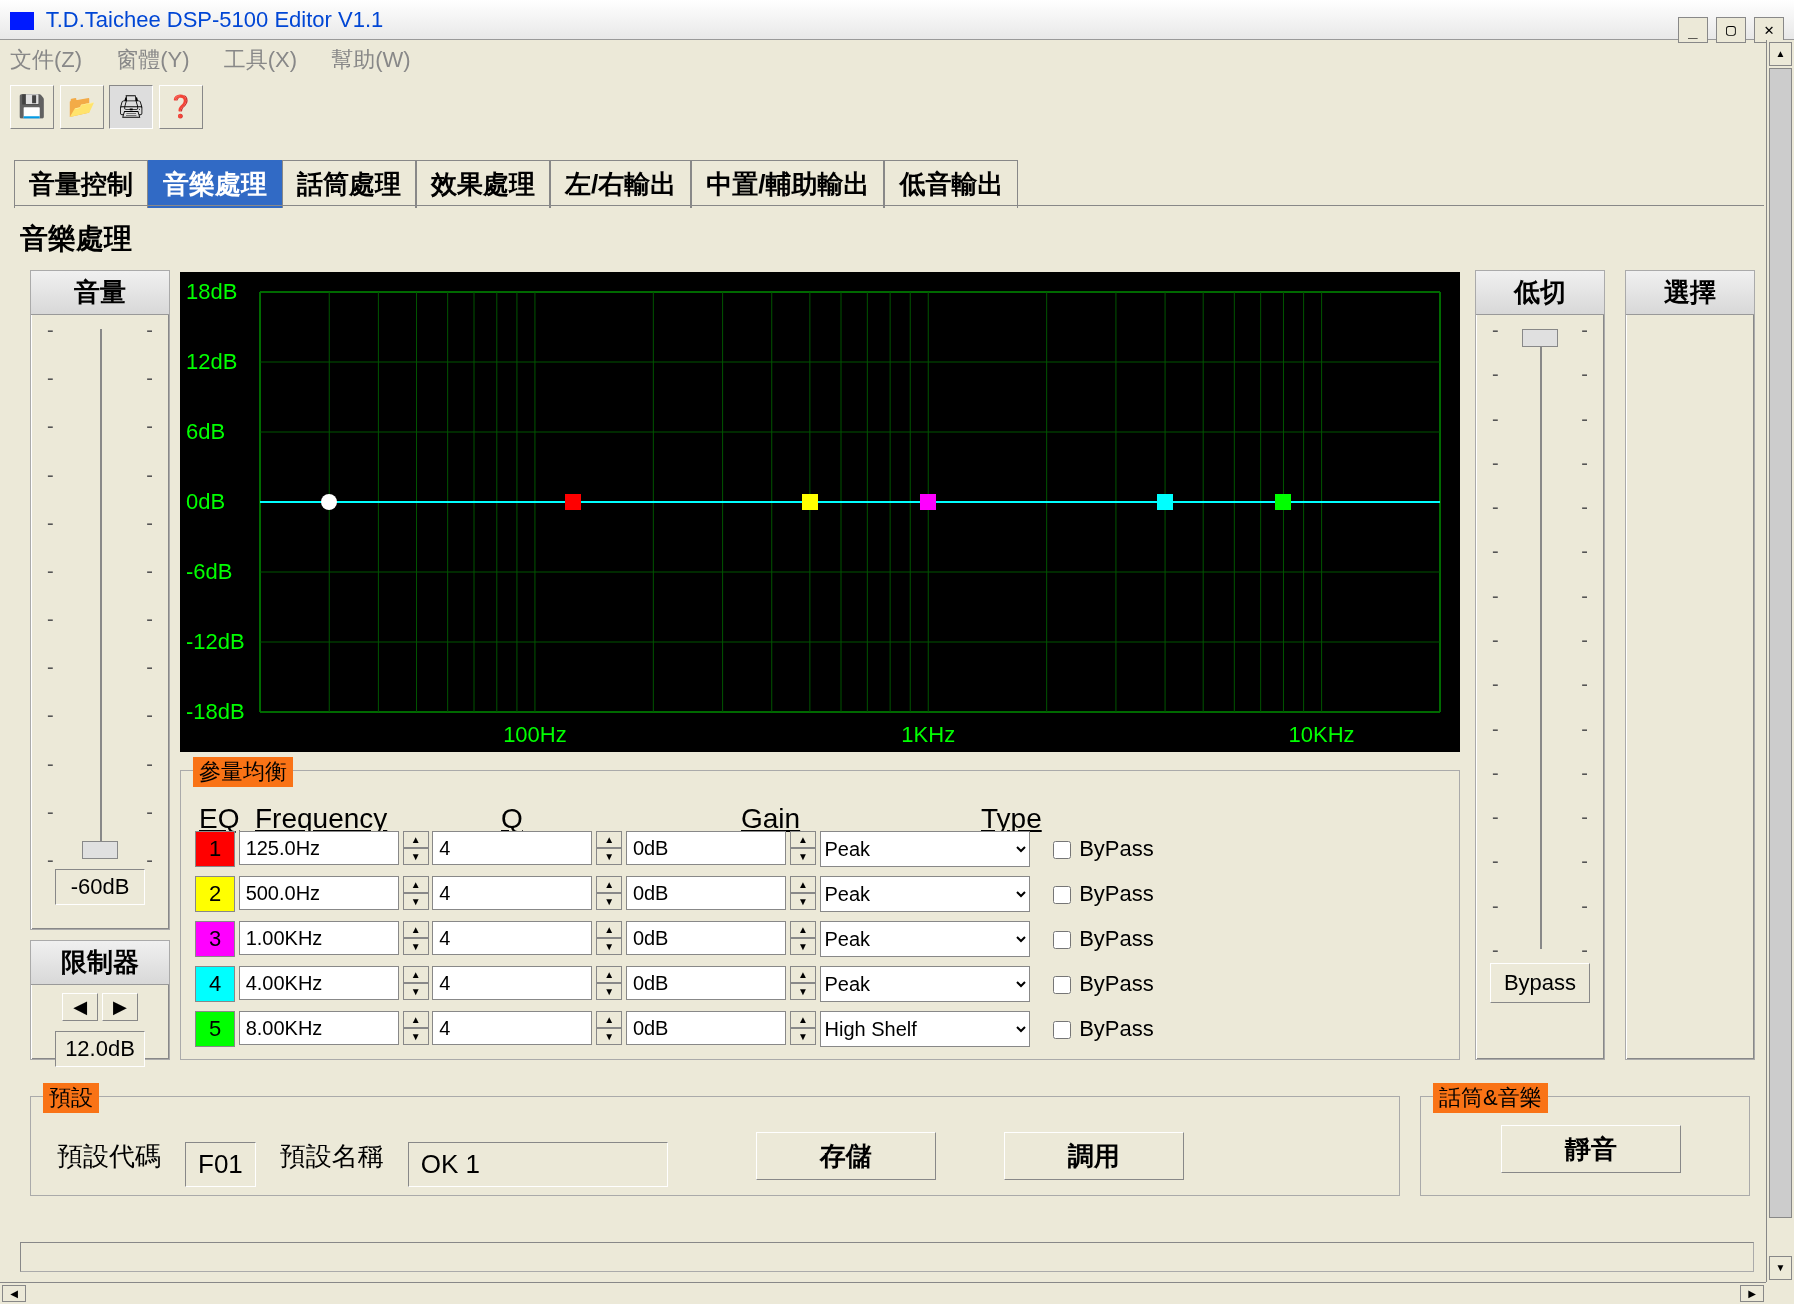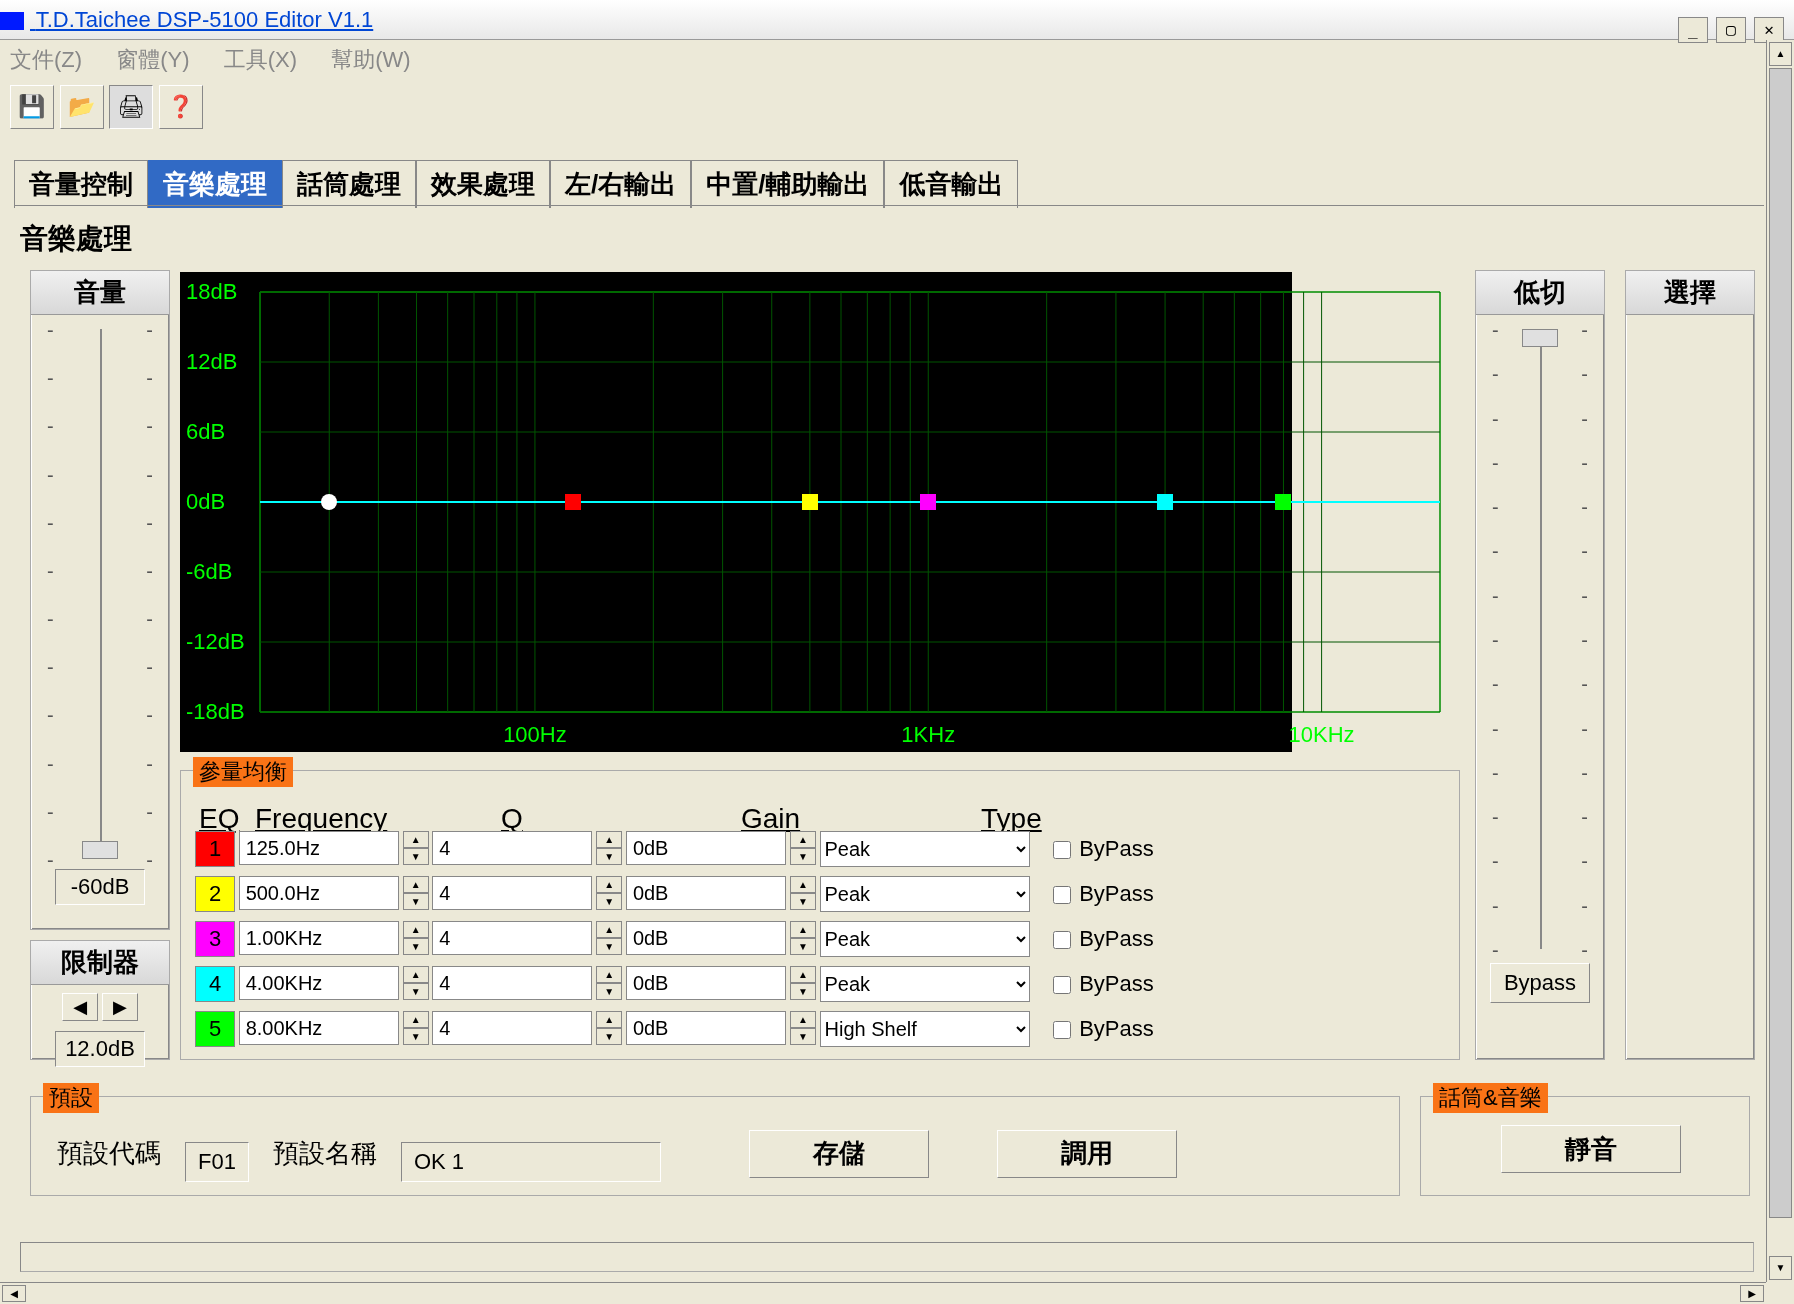--- a/index.html
+++ b/index.html
@@ -1,19 +1,19 @@
 <!DOCTYPE html>
 <html><head>
 <meta charset="utf-8">
 <style>
 * { box-sizing: border-box; margin: 0; padding: 0; font-family: "Microsoft YaHei", "Arial", sans-serif; }
 body { background: #ece9d8; font-size: 13px; overflow: hidden; width: 1794px; height: 1304px; position: relative; }
 
 
-.titlebar { position: absolute; left: 0; top: 0; right: 0; height: 40px; background: linear-gradient(#fff, #e8e8e8); border-bottom: 1px solid #999; line-height: 40px; font-size: 22px; color: #0046d5; text-decoration: underline; }
+.titlebar { position: absolute; left: 0; top: 0; right: 0; height: 40px; background: linear-gradient(#fff, #e8e8e8); border-bottom: 1px solid #999; padding-left: 10px; line-height: 40px; font-size: 22px; color: #0046d5; }
 .titlebar .appicon { display:inline-block; width:24px; height:18px; vertical-align:middle; background:#001aff; margin-right:6px; }
 .titlebar .winbtns { position: absolute; right: 10px; top: 8px; }
 .titlebar .winbtns button { width: 30px; height: 26px; background: #ece9d8; border:1px solid #888; font-family: "Lucida Console", monospace; font-size:16px; margin-left:2px; cursor:pointer; }
 
 
 .menubar { position: absolute; left:10px; top:40px; right:10px; height:40px; line-height:40px; font-size: 22px; color: #888; }
 .menubar span { margin-right: 28px; }
 
 
 .toolbar { position: absolute; left:10px; top:85px; }
@@ -39,21 +39,21 @@
 .slider-vert .track { position:absolute; left:50%; top:0; bottom:0; border-left:2px solid #888; }
 .slider-vert .thumb { position:absolute; left:50%; margin-left:-18px; width:36px; height:18px; background:#e0e0e0; border:1px solid #888; cursor:pointer; }
 .valbox { display:block; margin: 10px auto; width:90px; text-align:center; background:#ece9d8; border-top:1px solid #888; border-left:1px solid #888; border-bottom:1px solid #fff; border-right:1px solid #fff; font-size:22px; padding:4px 0; }
 
 
 .limiter-panel { left:30px; top: 940px; width:140px; height: 120px; }
 .limiter-panel .lr { text-align:center; margin-top: 8px; }
 .limiter-panel .lr button { width:36px; height:28px; font-size:18px; background:#ece9d8; border-top:1px solid #fff; border-left:1px solid #fff; border-right:1px solid #888; border-bottom:1px solid #888; cursor:pointer; }
 
 
-.eq-graph { position:absolute; left:180px; top:272px; width:1112px; height:480px; background:#000; }
+.eq-graph { position:absolute; left:180px; top:272px; width:1280px; height:480px; background:#000; }
 .eq-graph .ylabel { position:absolute; left:6px; color:#0f0; font-size:22px; transform: translateY(-50%); }
 .eq-graph .xlabel { position:absolute; bottom:4px; color:#0f0; font-size:22px; transform:translateX(-50%); }
 .eq-graph .gmark { position:absolute; width:16px; height:16px; transform:translate(-50%,-50%); }
 
 
 .groupbox { position:absolute; border:1px solid #aaa; }
 .groupbox .glabel { position:absolute; top:-14px; left:12px; background:#f97316; padding:0 6px; font-size:22px; }
 
 
 .paramseq { left: 180px; top: 770px; width: 1280px; height: 290px; }
@@ -75,21 +75,21 @@
 
 
 .select-panel { left:1625px; top:270px; width:130px; height:790px; }
 .select-panel .radio { margin: 40px 0 0 14px; font-size:22px; white-space:nowrap; overflow:hidden; }
 .select-panel .radio input { width:18px; height:18px; vertical-align:middle; margin-right:10px; }
 
 
 .preset-group { left: 30px; top: 1096px; width:1370px; height:100px; }
 .preset-group label { font-size:26px; }
 .preset-group .inner { position:absolute; top: 28px; left: 26px; display:flex; align-items:center; gap: 24px; }
-.preset-group .ro { display:inline-block; background:#ece9d8; padding:6px 12px; font-size:22px; border-top:1px solid #888; border-left:1px solid #888; border-bottom:1px solid #fff; border-right:1px solid #fff; min-width:60px;margin-top:17px; }
+.preset-group .ro { display:inline-block; background:#ece9d8; padding:6px 12px; font-size:26px; border-top:1px solid #888; border-left:1px solid #888; border-bottom:1px solid #fff; border-right:1px solid #fff; min-width:60px;margin-top:17px; }
 .preset-group .bigbtn { width:180px; height:48px; font-size:26px; font-weight:bold; background:#ece9d8; border-top:1px solid #fff; border-left:1px solid #fff; border-right:1px solid #888; border-bottom:1px solid #888; cursor:pointer; }
 
 
 .micmusic-group { left:1420px; top:1096px; width:330px; height:100px; }
 .micmusic-group .bigbtn { width:180px; height:48px; font-size:26px; font-weight:bold; background:#ece9d8; border-top:1px solid #fff; border-left:1px solid #fff; border-right:1px solid #888; border-bottom:1px solid #888; cursor:pointer; position:absolute; left:80px; top:28px; }
 
 
 .vscroll { position:absolute; right:0; top:40px; bottom:22px; width:28px; background:#ece9d8; border-left:1px solid #888; }
 .vscroll .thumb { position:absolute; left:2px; right:2px; background:#ccc; border:1px solid #888; }
 .vscroll .sbtn { position:absolute; left:2px; right:2px; height:24px; background:#ece9d8; border:1px solid #888; font-size:10px; text-align:center; line-height:22px; cursor:pointer; }

